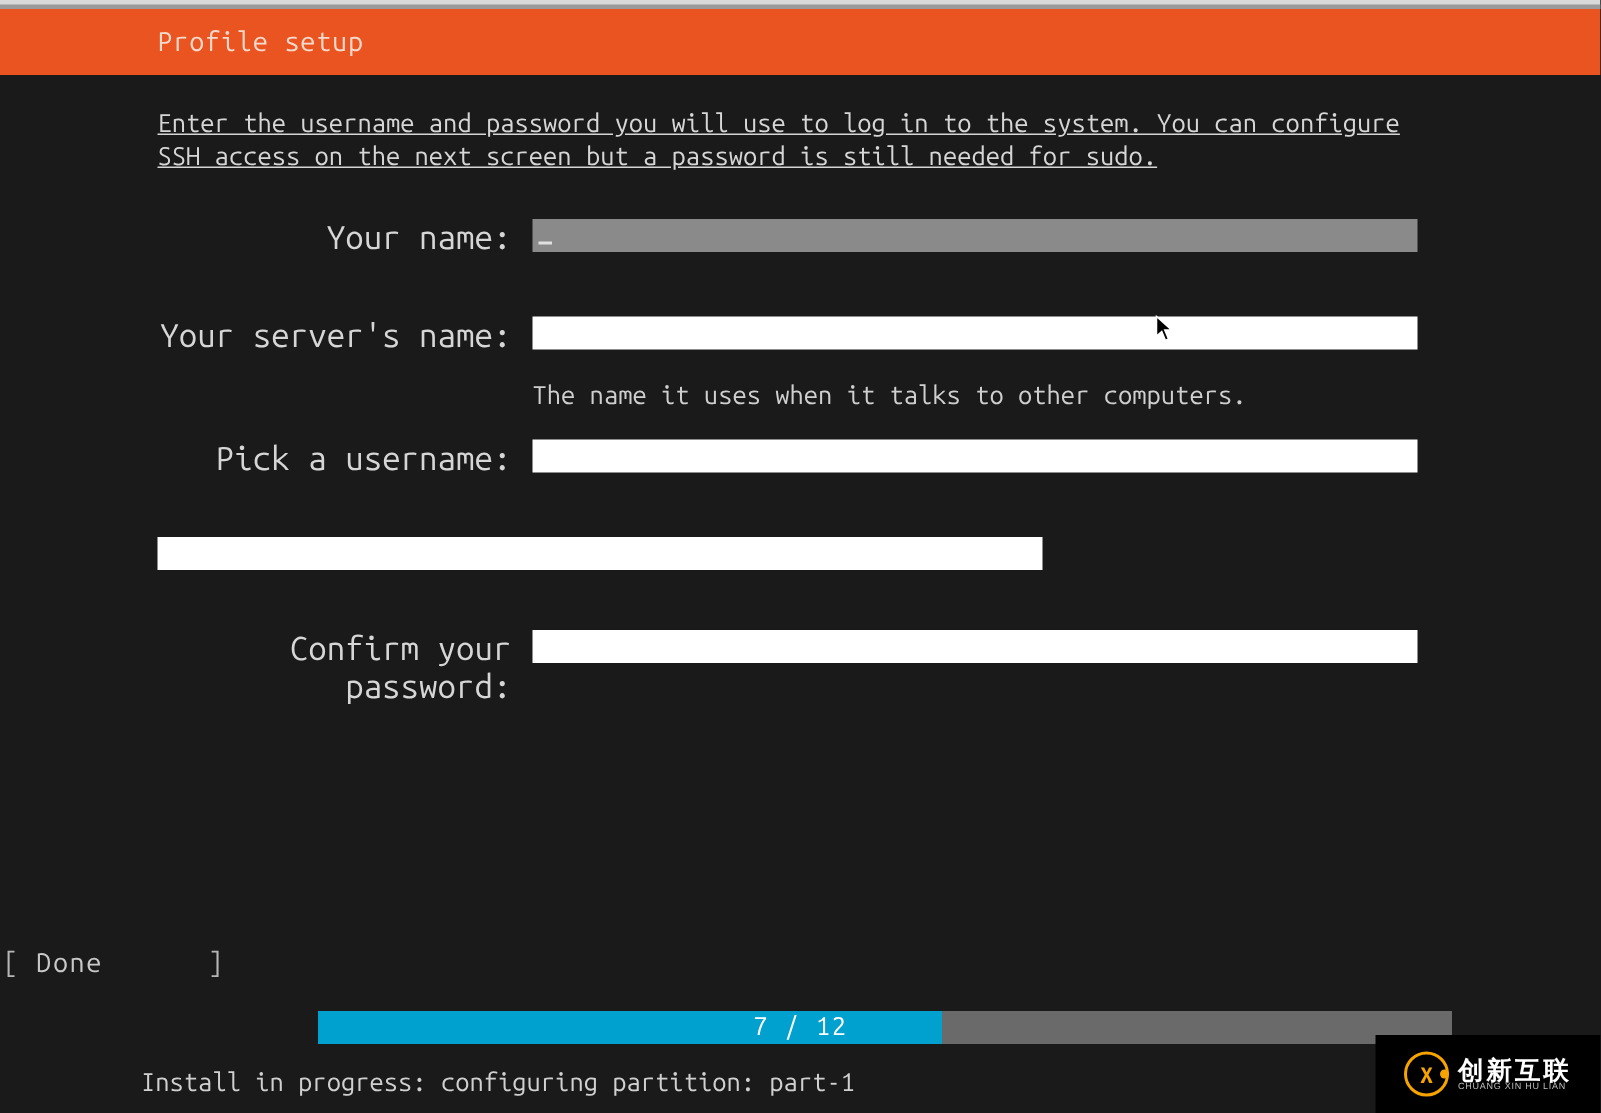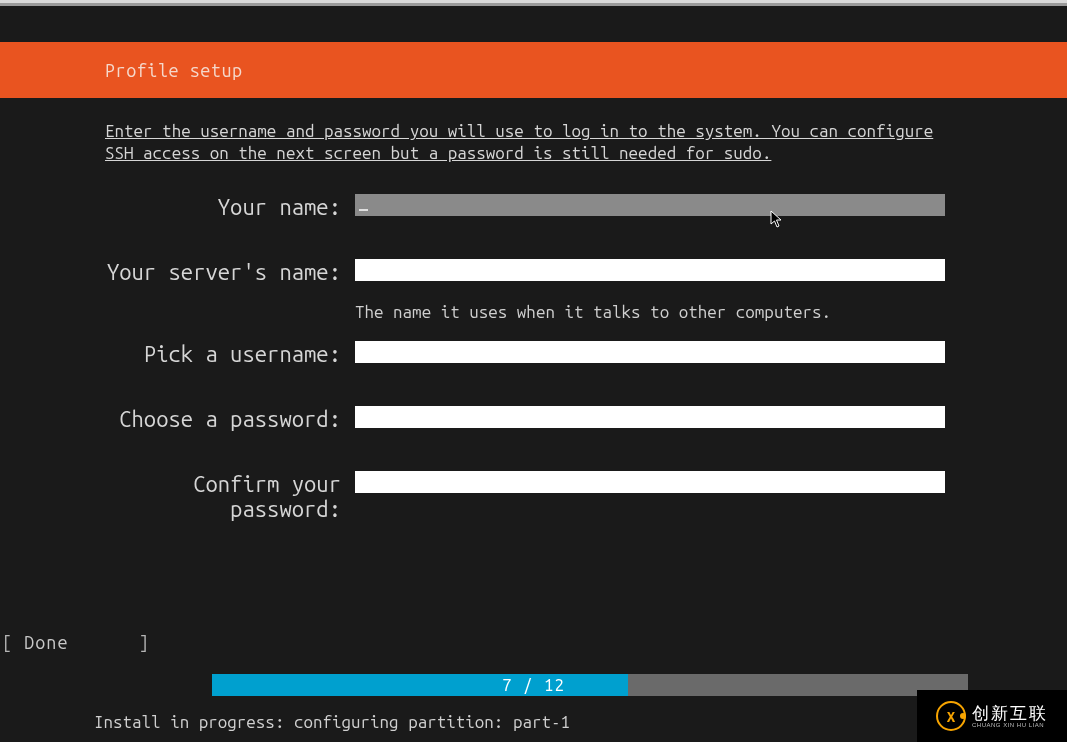--- a/index.html
+++ b/index.html
@@ -20,28 +20,27 @@
       position: relative;
     }
     .top-strip::after {
       content: "";
       position: absolute;
       left: 0; top: 3px; width: 100%; height: 3px;
       background: #9a9a9a;
     }
     .header {
       background: #e95420; 
-      height: 56px;
+      height: 44px;
       display: flex;
       align-items: center;
       padding-left: 105px;
       color: #f5d9cc;
       font-size: 18px;
       letter-spacing: 0.5px;
-      margin-top: 36px;
     }
     .content {
       padding: 22px 105px 0 105px;
     }
     .intro {
       color: #d6d6d6;
       line-height: 1.28;
       font-size: 17px;
       max-width: 850px;
       text-decoration: underline;
@@ -170,21 +169,21 @@
     }
     .watermark .cx-logo::after{
       content:"";
       position:absolute;
       right:-2px; top:50%;
       width:6px;height:6px;border-radius:50%;
       background:#f7a400;
       transform:translateY(-50%);
     }
     .watermark .cx-text { display:flex;flex-direction:column;line-height:1; }
-    .watermark .cx-text .big{ color:#fff;font-size:17px;font-family:"Microsoft YaHei",sans-serif;font-weight:400;letter-spacing:2px;}
+    .watermark .cx-text .big{ color:#fff;font-size:17px;font-family:"Microsoft YaHei",sans-serif;font-weight:700;letter-spacing:2px;}
     .watermark .cx-text .small{ color:#bdbdbd;font-size:6px;font-family:sans-serif;letter-spacing:0.5px;}
   </style>
 </head>
 <body>
 
 <div class="top-strip"></div>
 
 <div class="header">
   <span>Profile setup</span>
 </div>
@@ -217,21 +216,20 @@
     </div>
 
     <div class="row">
       <div class="label">Pick a username:</div>
       <div class="field-col">
         <input class="field" type="text" value="" style="">
       </div>
     </div>
 
     <div class="row">
-      <div class="label">Choose a password:</div>
       <div class="field-col">
         <input class="field" type="password" value="" style="">
       </div>
     </div>
 
     <div class="row" style="margin-bottom:16px;">
       <div class="label">Confirm your password:</div>
       <div class="field-col">
         <input class="field" type="password" value="" style="">
       </div>

